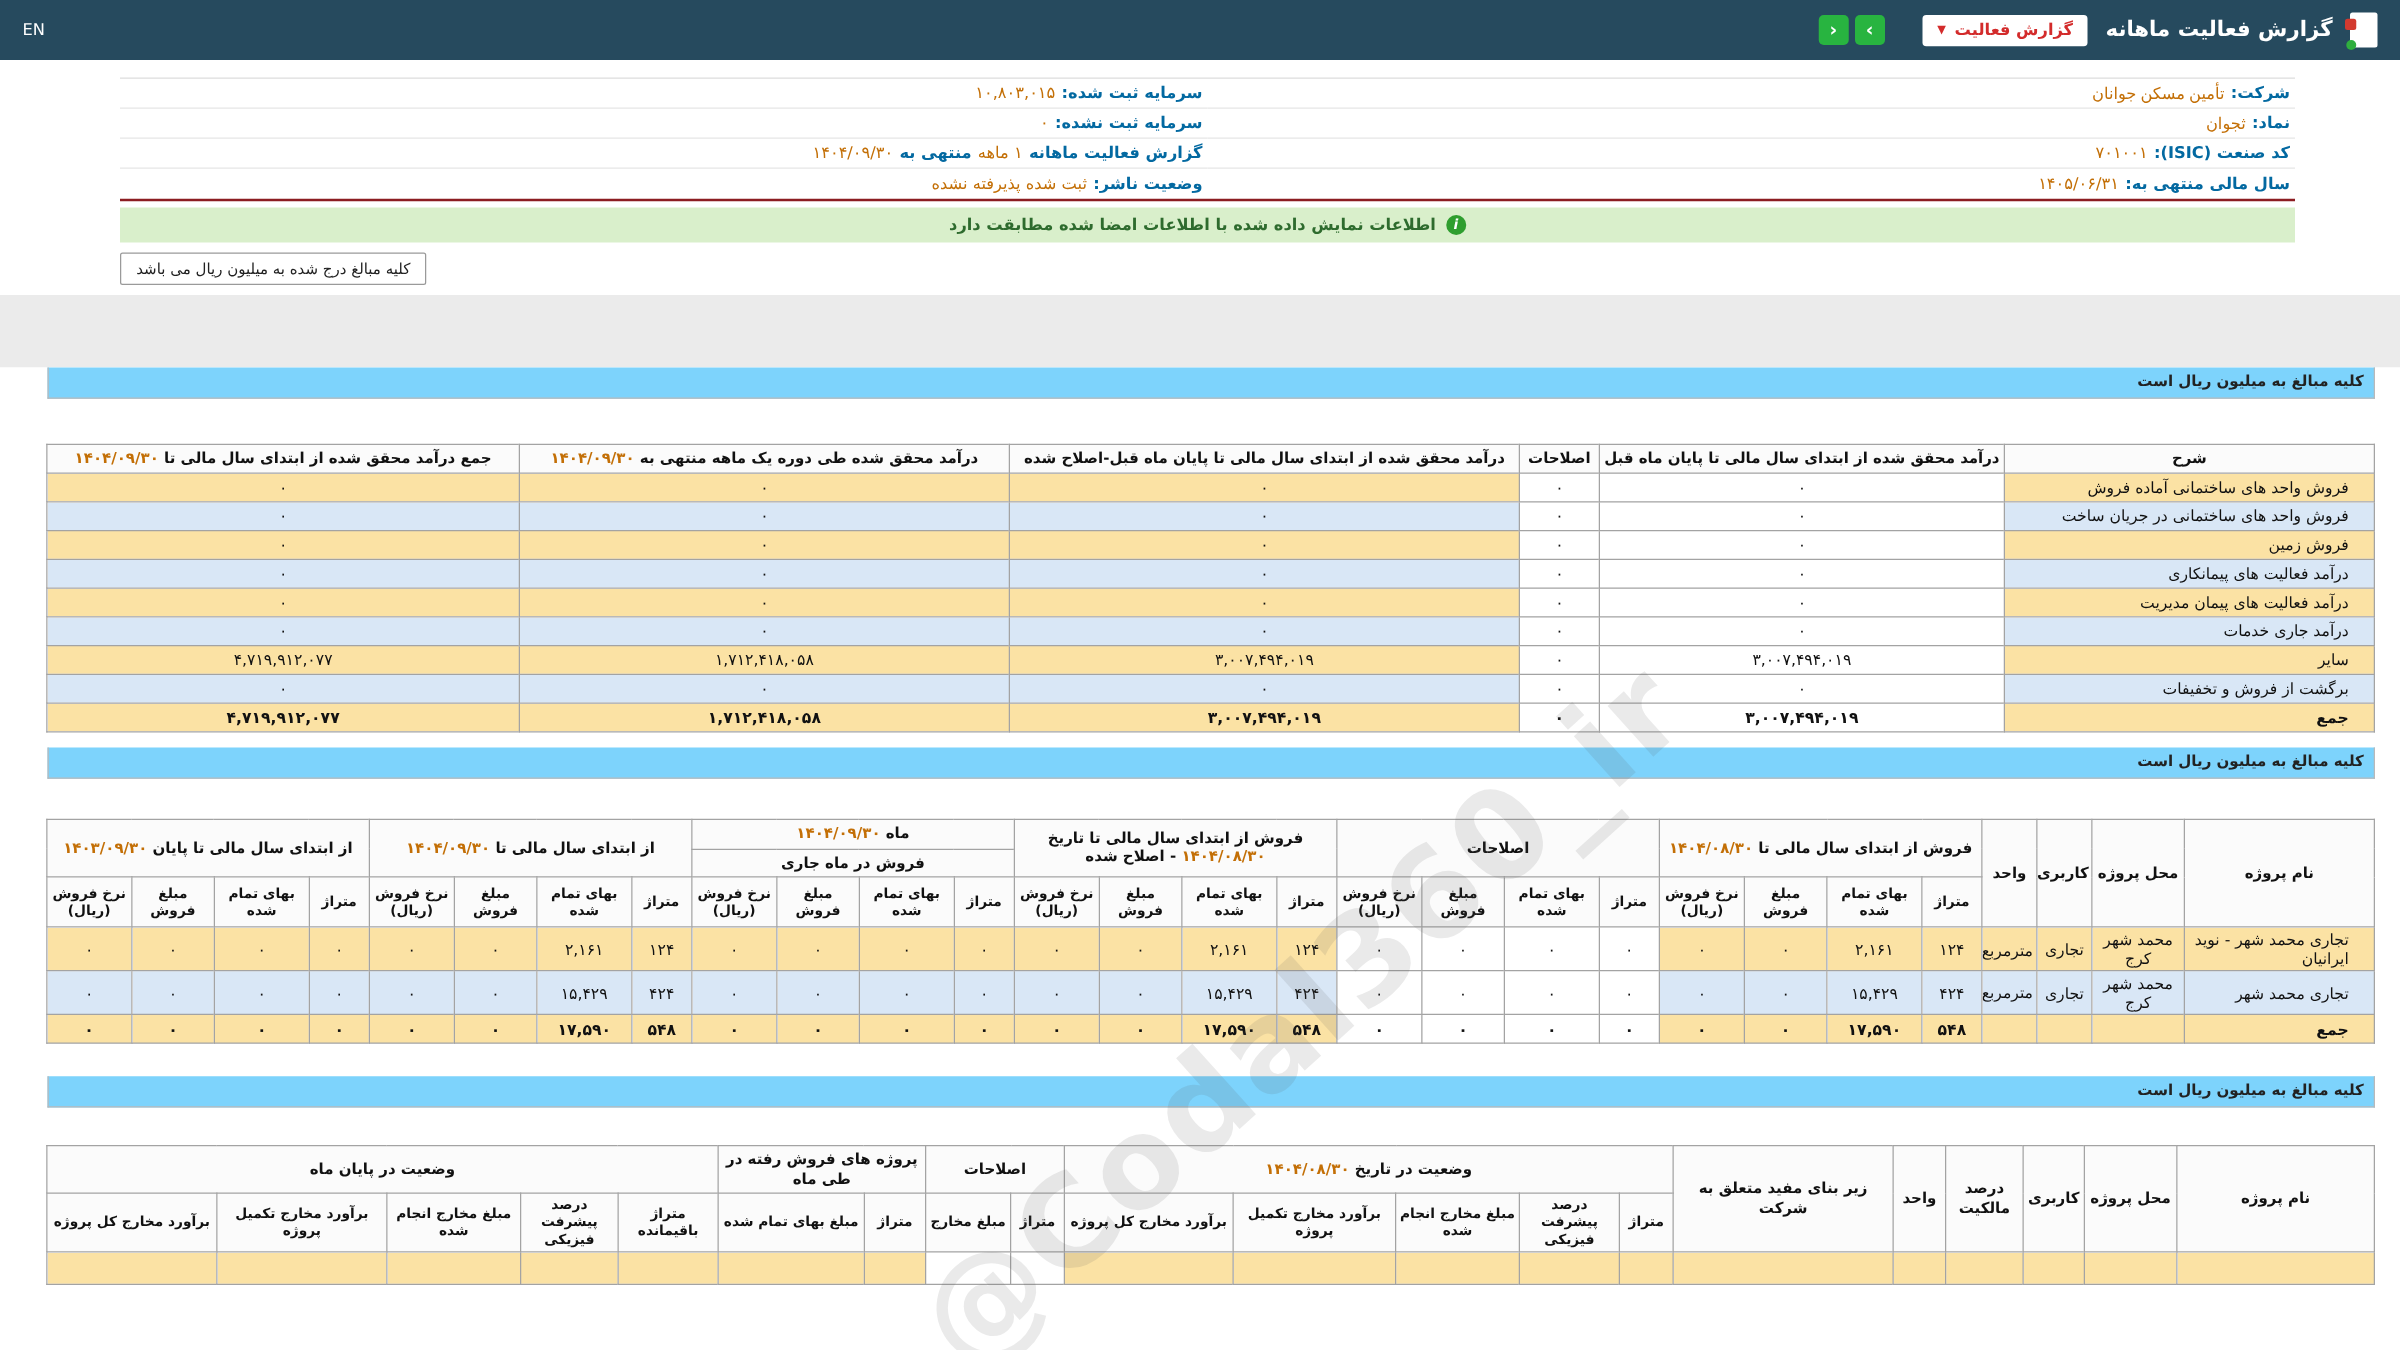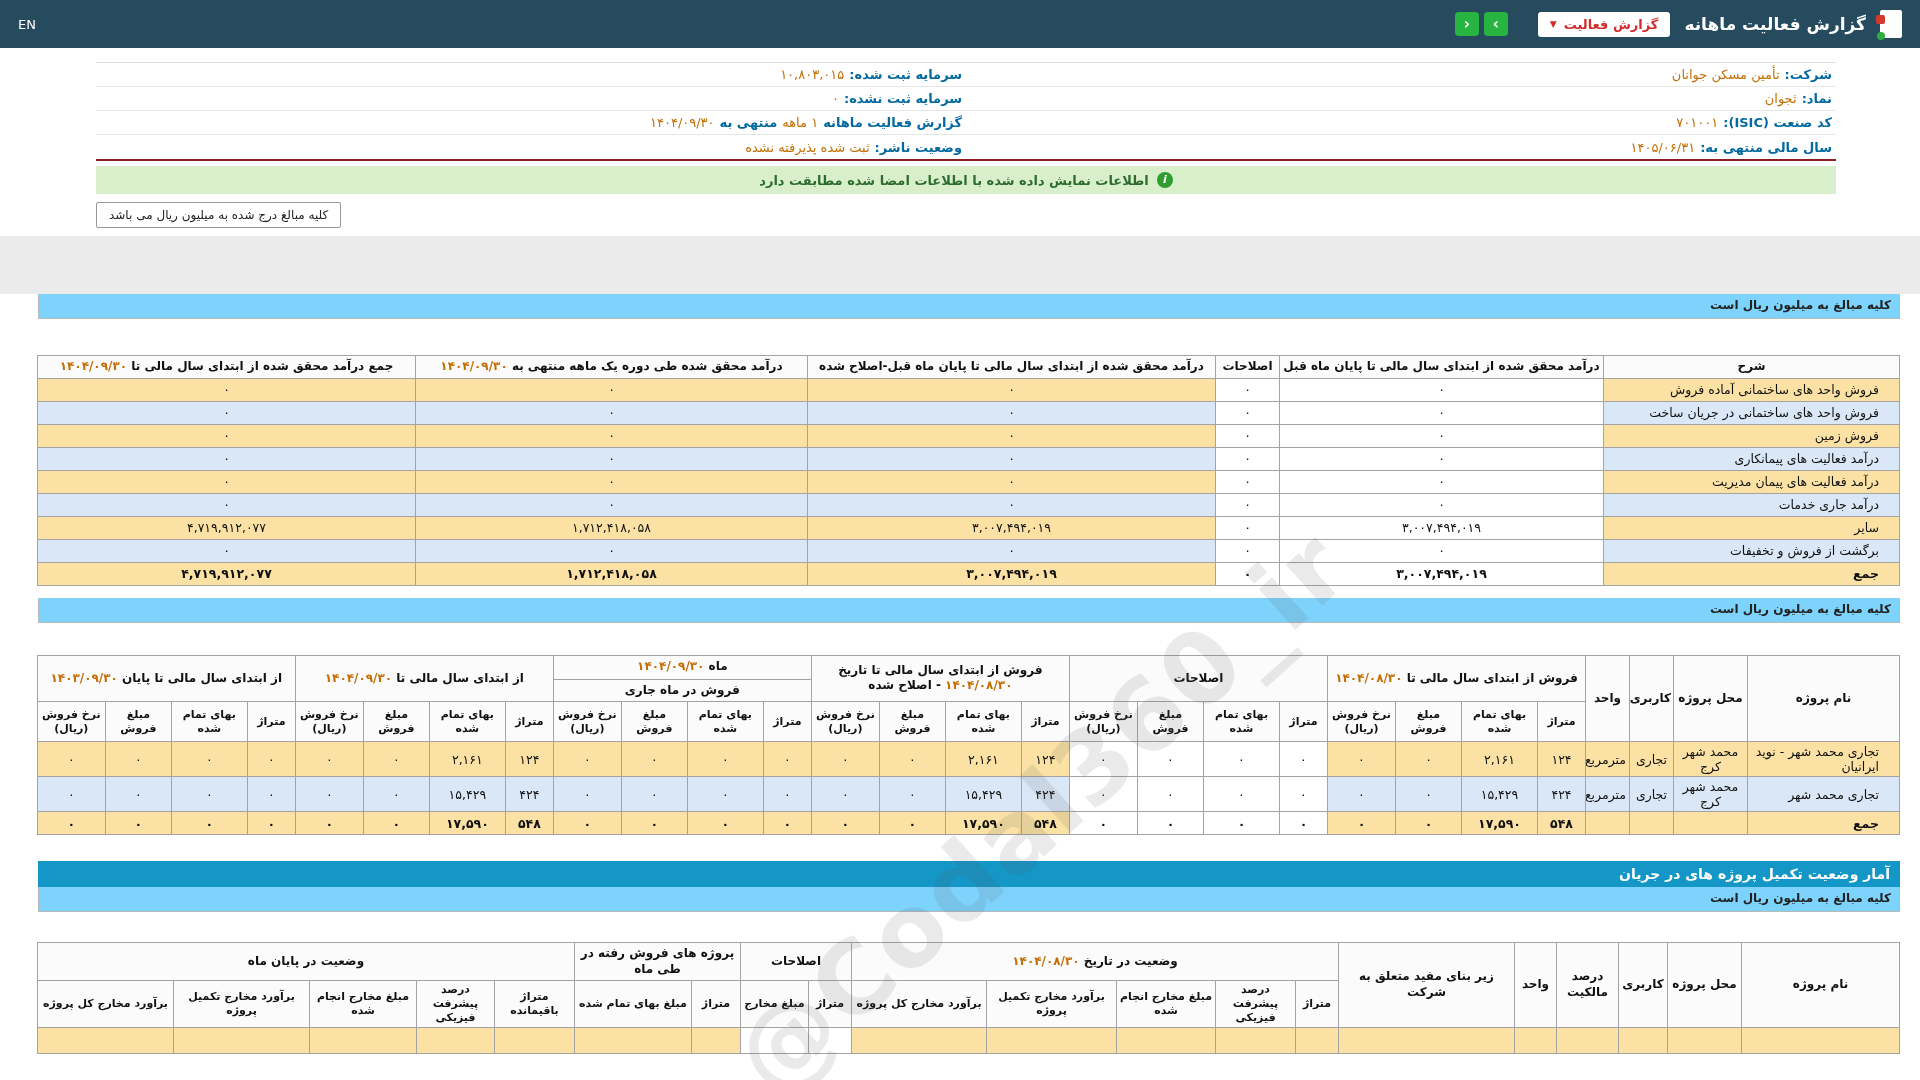--- a/index.html
+++ b/index.html
@@ -38,21 +38,21 @@
   .en-link { color: #ffffff; font-size: 13px; text-decoration: none; cursor: pointer; }
 
   
   .info-wrap { margin: 14px 84px 0 96px; border-top: 1px solid #dddddd; border-bottom: 2px solid #8c1d22; background: #ffffff; }
   .info-cols { display: flex; }
   .info-col { flex: 1; }
   .info-row { display: flex; align-items: center; gap: 5px; height: 24px; border-bottom: 1px solid #e6e6e6; font-size: 13px; padding: 0 4px; }
   .info-col .info-row:last-child { border-bottom: none; }
   .info-label { color: #0369a1; font-weight: bold; white-space: nowrap; }
   .info-value { color: #c36f06; white-space: nowrap; }
-  a.info-value { text-decoration: none; cursor: pointer; }
+  a.info-value { text-decoration: none; cursor: pointer; font-family: Liberation Serif, serif; }
 
   
   .banner {
     margin: 5px 84px 0 96px; height: 28px; background: #d9efcb;
     display: flex; align-items: center; justify-content: center; gap: 8px;
     font-size: 13px; font-weight: bold; color: #2e6b2e;
   }
   .banner-icon {
     width: 16px; height: 16px; border-radius: 50%; background: #2f9e2f;
     color: #ffffff; font-size: 11px; font-weight: bold; font-style: italic;
@@ -484,21 +484,20 @@
             <td class="cell">۰</td>
             <td class="cell">۰</td>
             <td class="cell">۰</td>
             <td class="cell">۰</td>
           </tr>
         </tbody>
     </table>
   </div>
 
   <div class="section last">
-    <div class="section-bar">آمار وضعیت تکمیل پروژه های در جریان</div>
     <div class="unit-row">کلیه مبالغ به میلیون ریال است</div>
 
     <table class="tbl t3">
       <colgroup>
         <col style="width:158px">
           <col style="width:74px">
           <col style="width:49px">
           <col style="width:62px">
           <col style="width:42px">
           <col style="width:176px">

